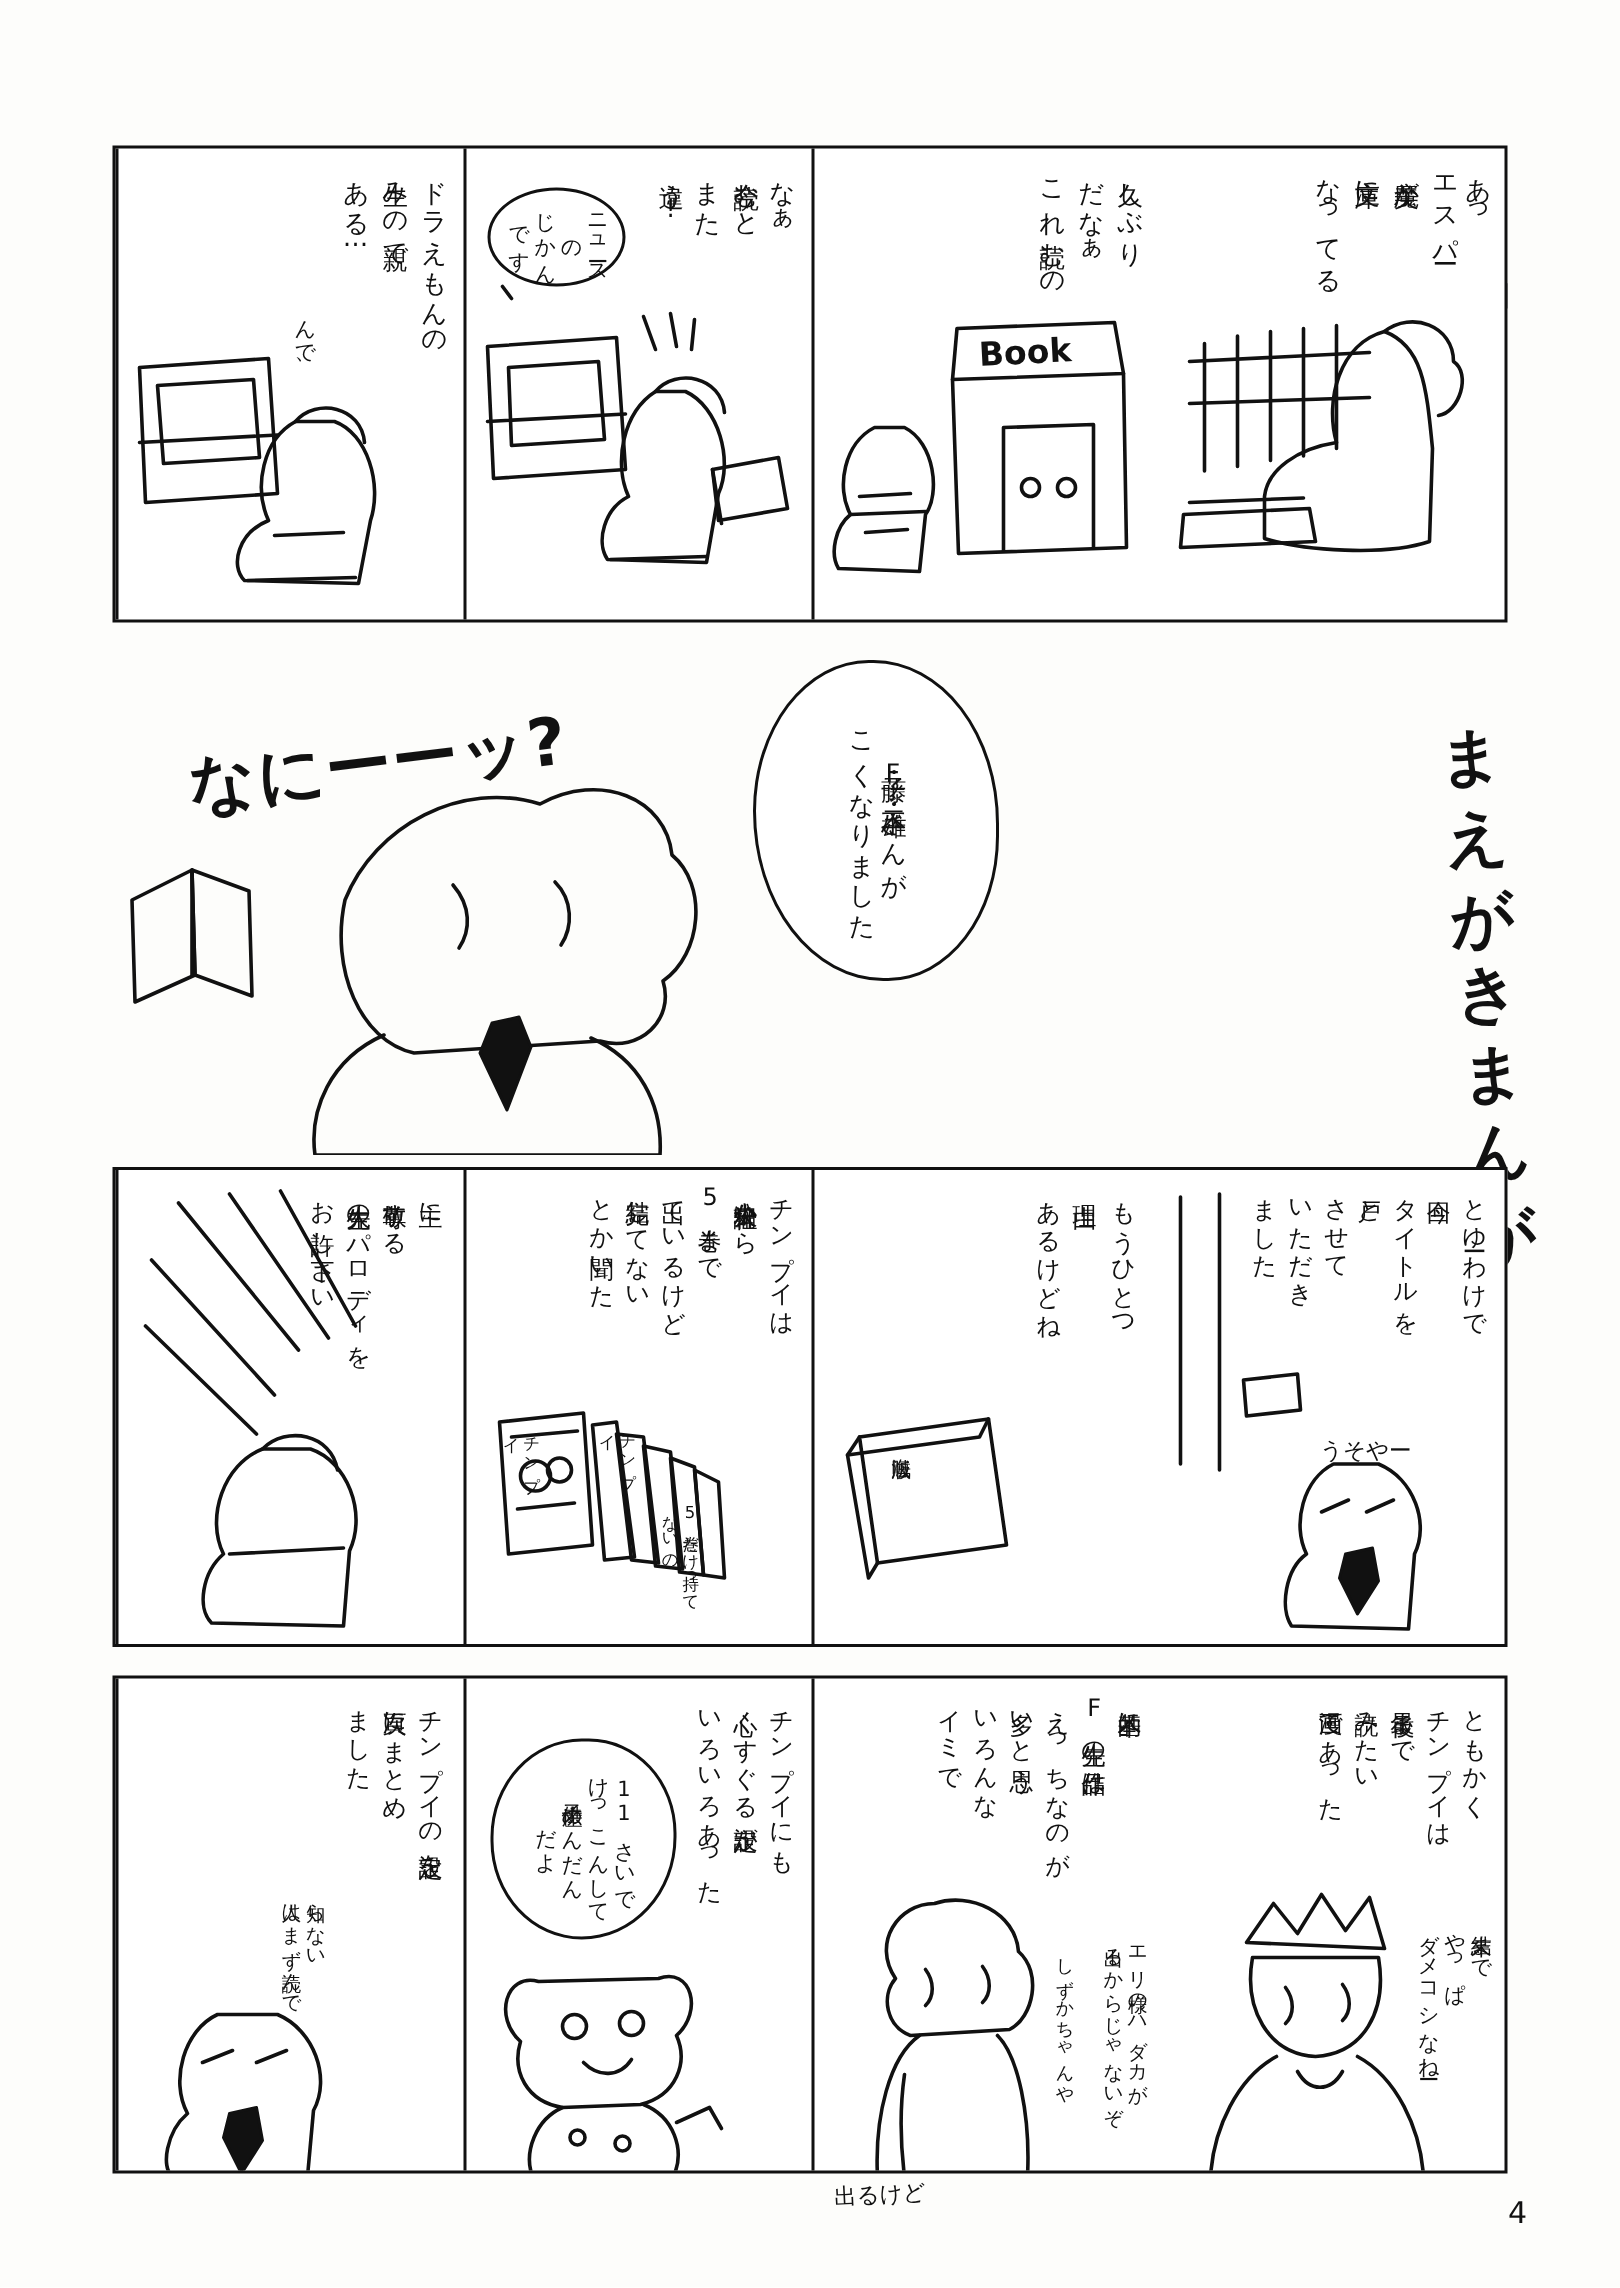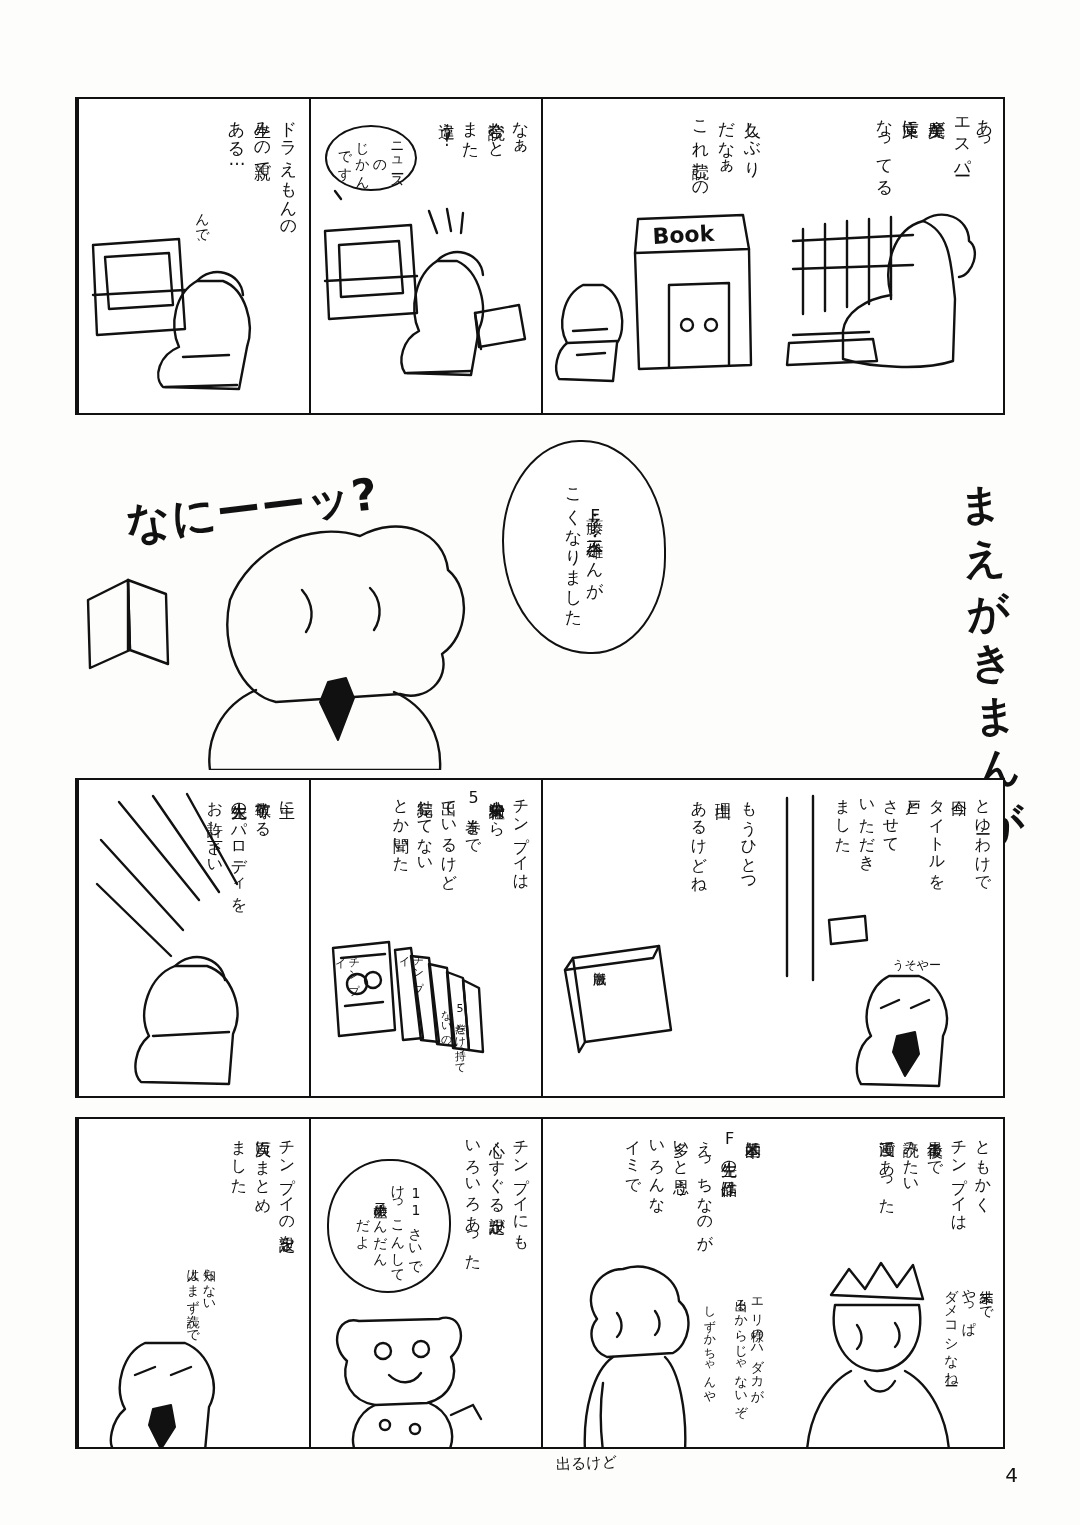--- a/index.html
+++ b/index.html
@@ -293,21 +293,21 @@
       <div style="position:absolute; right:102px; top:8px; height:130px;">
         <div class="vtext" style="font-size:16px;">させて</div>
       </div>
       <div style="position:absolute; right:126px; top:8px; height:130px;">
         <div class="vtext" style="font-size:16px;">いただき</div>
       </div>
       <div style="position:absolute; right:150px; top:8px; height:130px;">
         <div class="vtext" style="font-size:16px;">ました</div>
       </div>
       <div style="position:absolute; right:62px; top:178px;">
-        <div class="htext" style="font-size:12px;">うそやー</div>
+        <div class="htext" style="font-size:15px;">うそやー</div>
       </div>
       <svg width="230" height="320" viewBox="0 0 230 320" style="position:absolute; left:0; top:0;">
 
         <path class="ink" d="M14 18 L14 196 M40 16 L40 200"></path>
         <path class="ink" d="M56 140 L92 136 L94 160 L58 164 Z"></path>
 
         <path class="ink" d="M116 196 C96 206 88 236 98 256 C84 266 80 292 88 304 L166 306 L170 256 C180 236 170 206 146 196 Z"></path>
         <path class="ink" d="M108 228 L126 220 M138 228 L156 220"></path>
         <path class="ink ink-f" d="M124 256 L142 252 L146 274 L132 296 L120 272 Z"></path>
       </svg>

